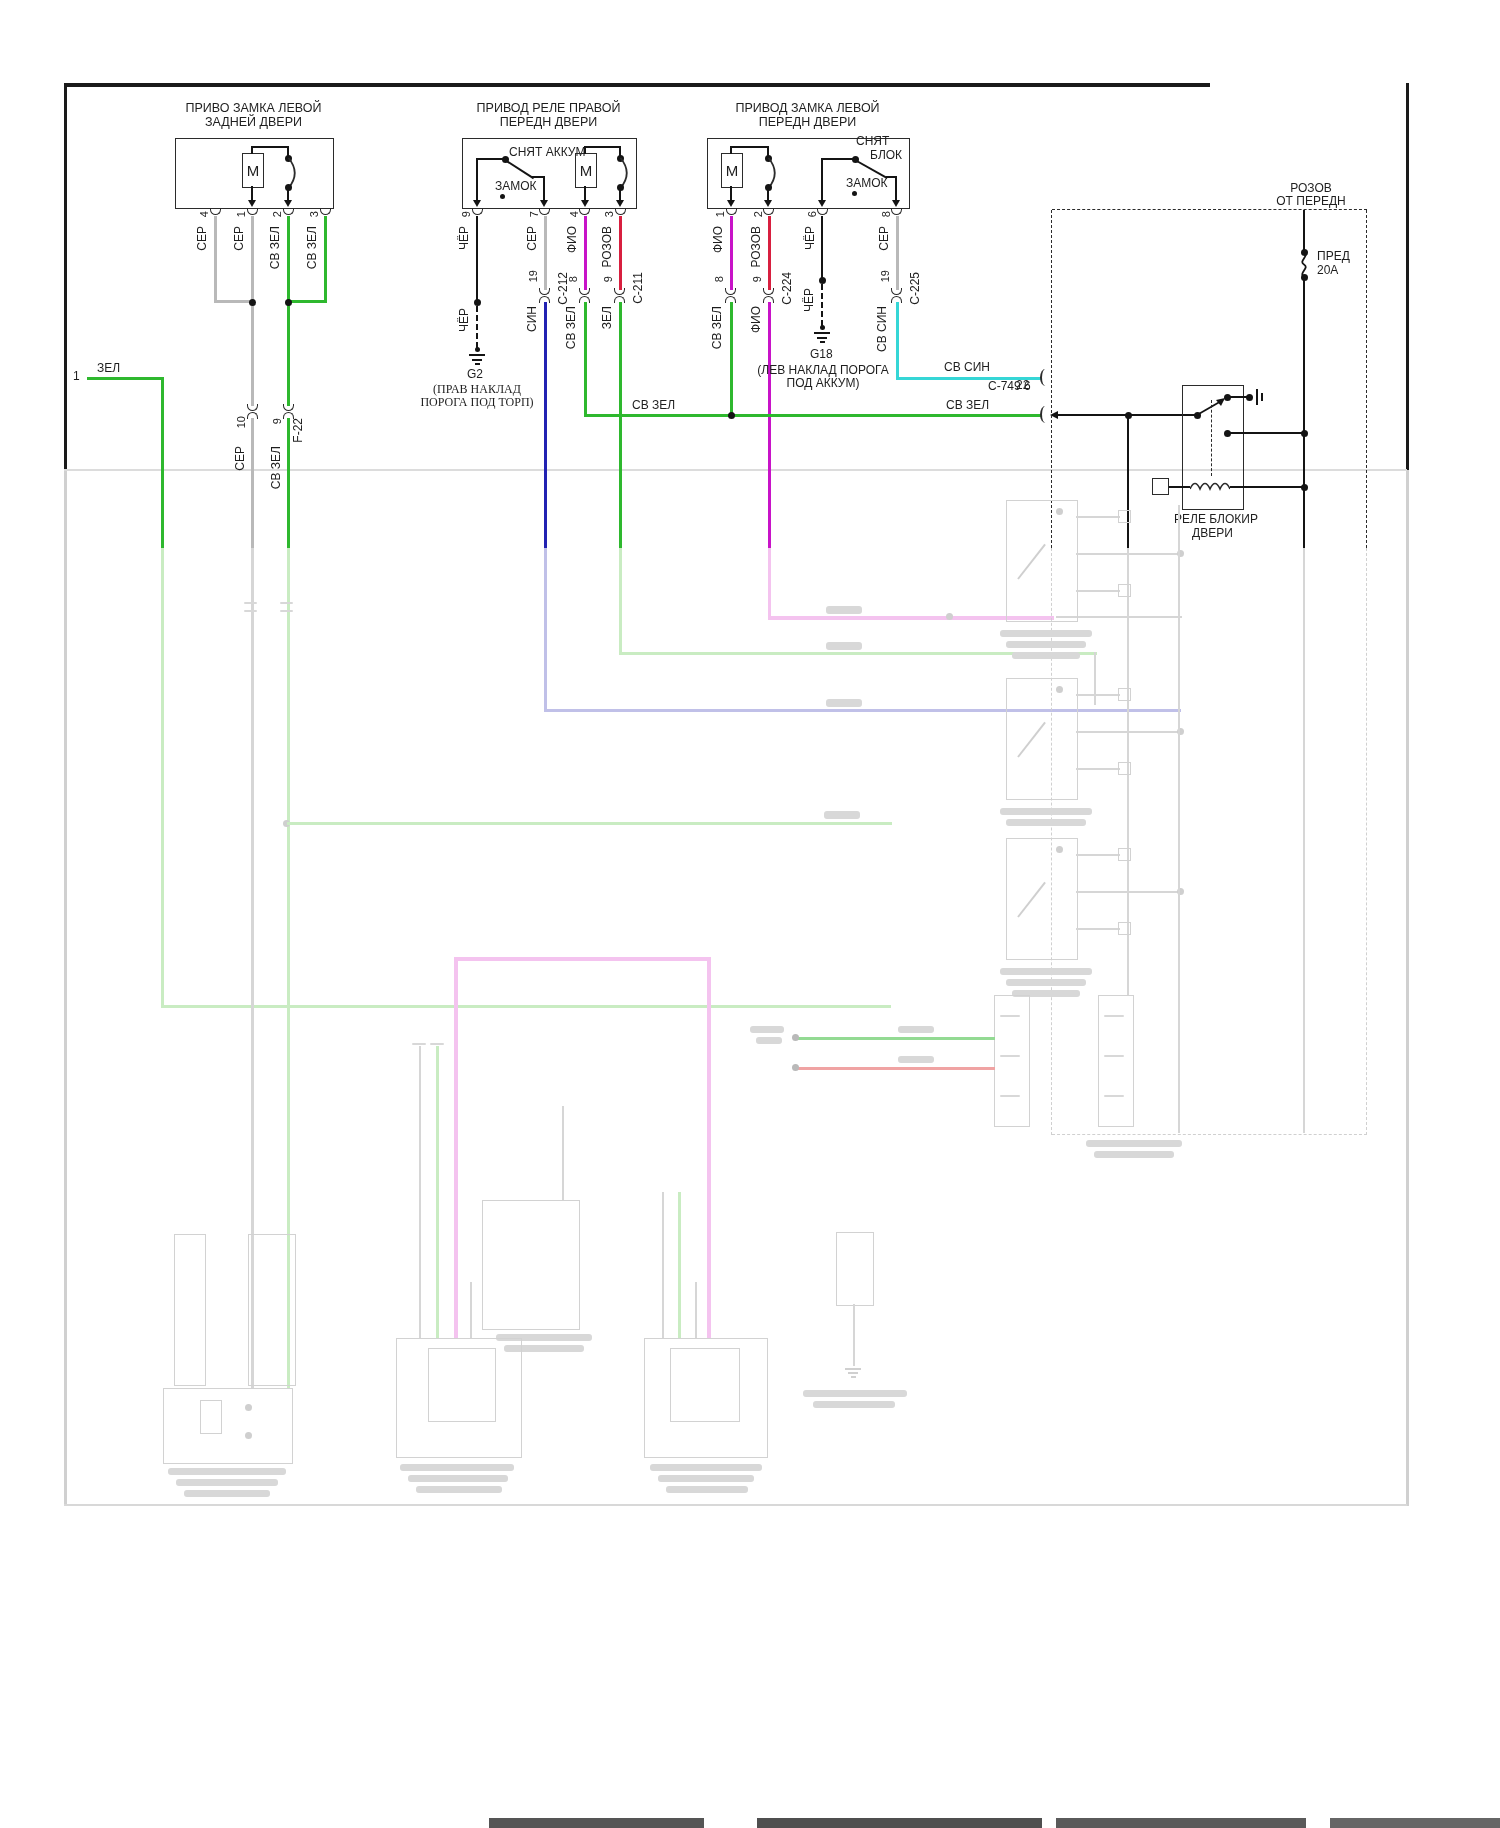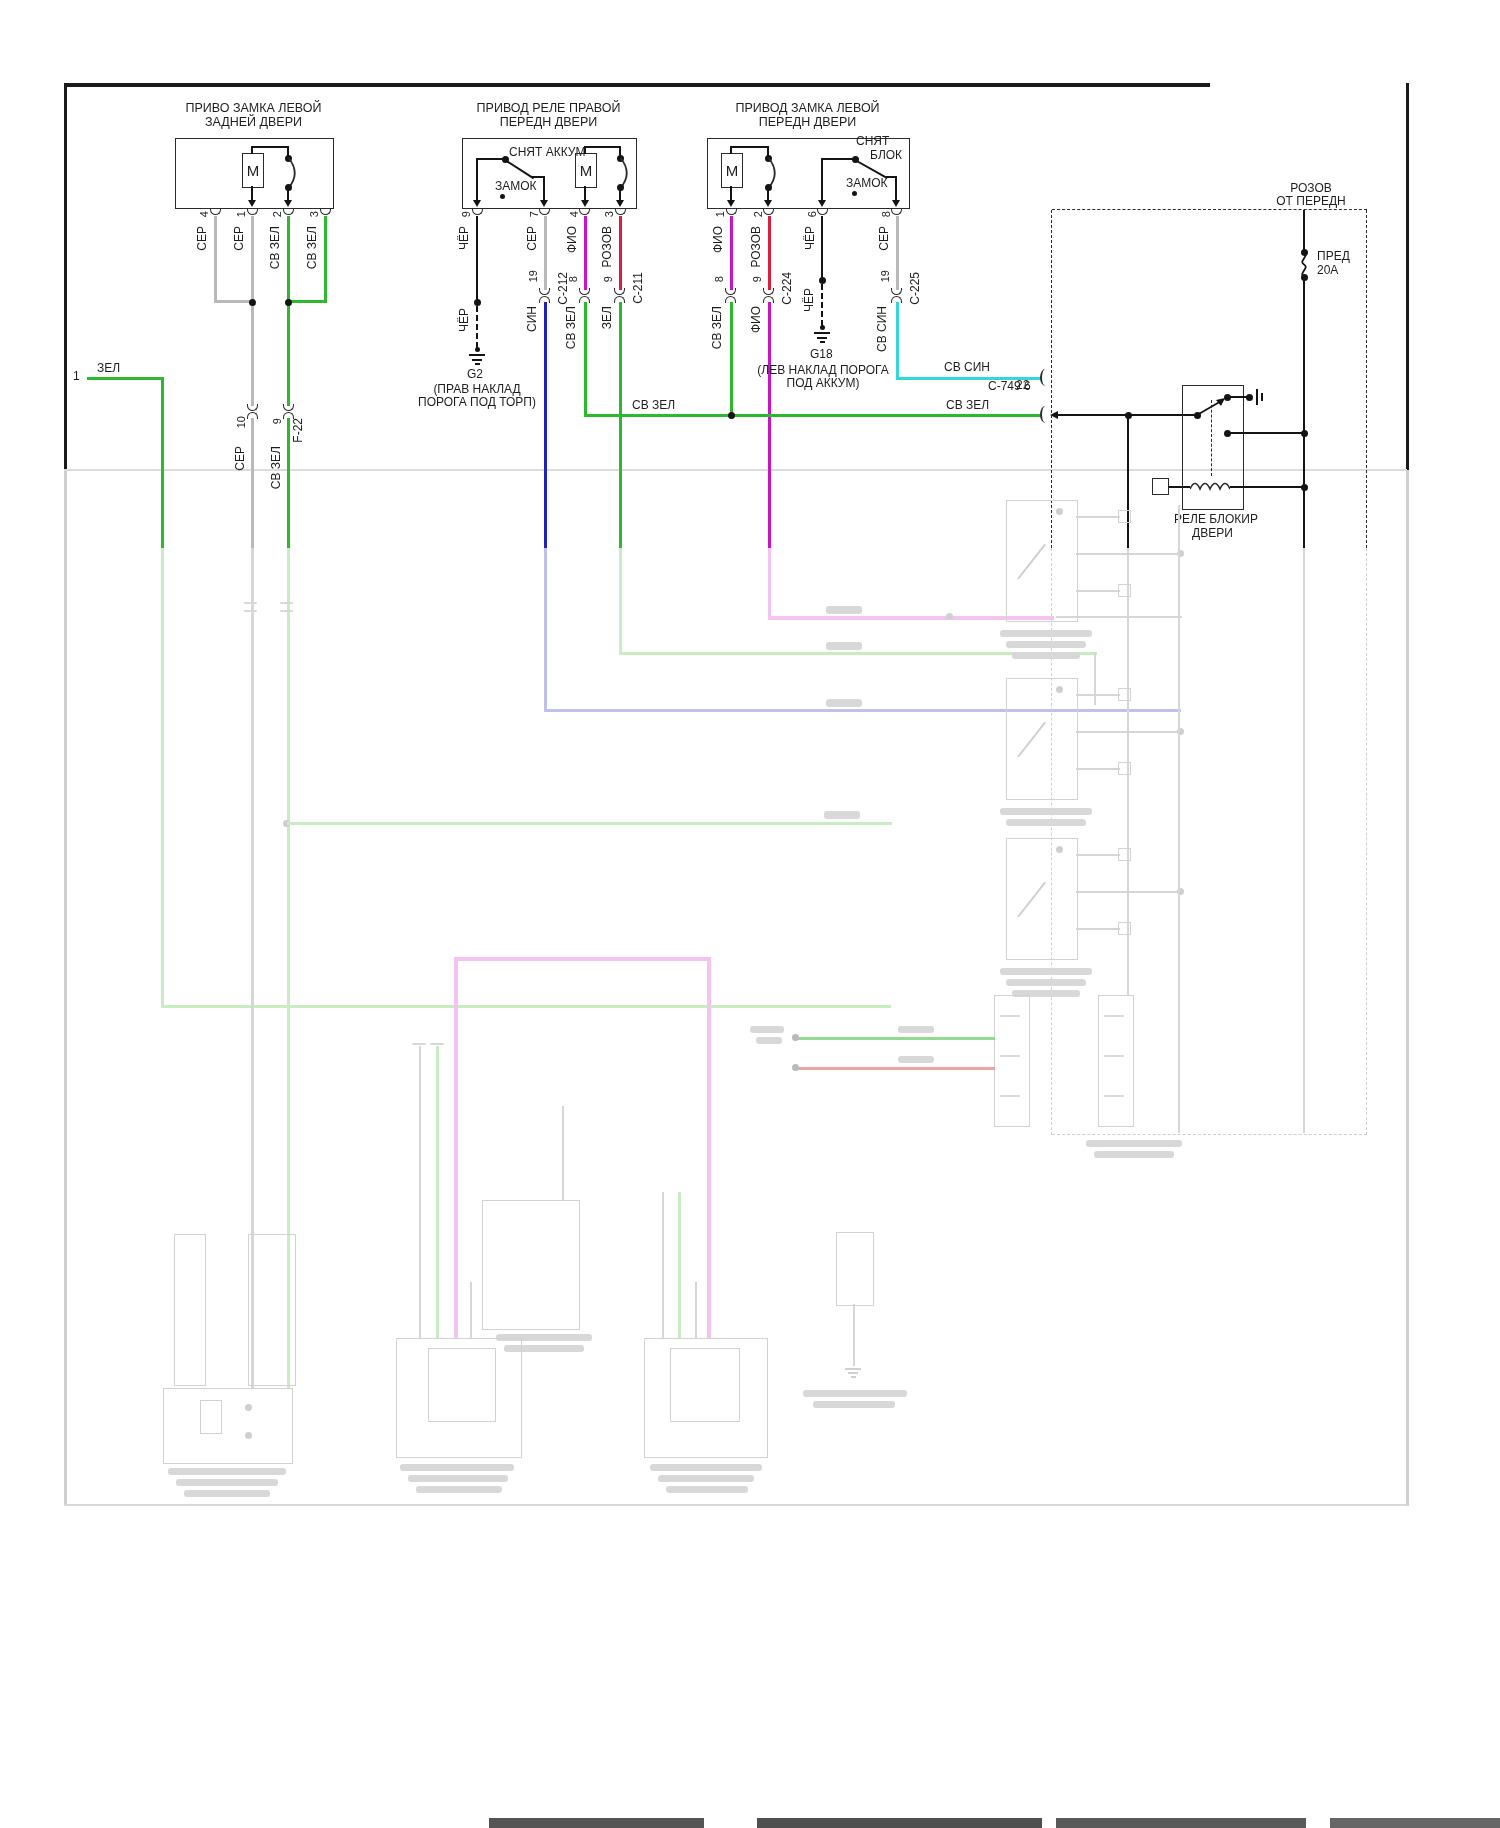--- a/index.html
+++ b/index.html
@@ -156,21 +156,21 @@
 
   <div class="wire c-blk" style="left:476px;top:216px;width:2px;height:86px;"></div>
   <div class="dot" style="left:473.5px;top:298.5px;"></div>
   <div class="lbl vlbl" style="left:458px;top:308px;">ЧЁР</div>
   <div class="dashv" style="left:476px;top:306px;height:42px;"></div>
   <div class="dot sdot" style="left:474.5px;top:347px;"></div>
   <div class="gndb" style="left:469px;top:354px;width:16px;"></div>
   <div class="gndb" style="left:472px;top:358.5px;width:10px;"></div>
   <div class="gndb" style="left:474.5px;top:363px;width:5px;"></div>
   <div class="lbl" style="left:467px;top:368px;">G2</div>
-  <div class="lbl tc" style="left:394px;top:383px;width:166px;">
+  <div class="lbl tc" style="left:394px;top:383px;width:166px;font-family:Liberation Serif, serif;">
     <div>(ПРАВ НАКЛАД</div>
     <div>ПОРОГА ПОД ТОРП)</div>
   </div>
 
   <div class="wire c-gry" style="left:543.5px;top:216px;width:3px;height:74px;"></div>
   <div class="cup" style="left:539px;top:288px;"></div>
   <div class="ccap" style="left:539px;top:296px;"></div>
   <div class="lbl sm vlbl" style="left:527px;top:270px;">19</div>
   <div class="lbl vlbl" style="left:557px;top:272px;">C-212</div>
   <div class="lbl vlbl" style="left:526px;top:306px;">СИН</div>

